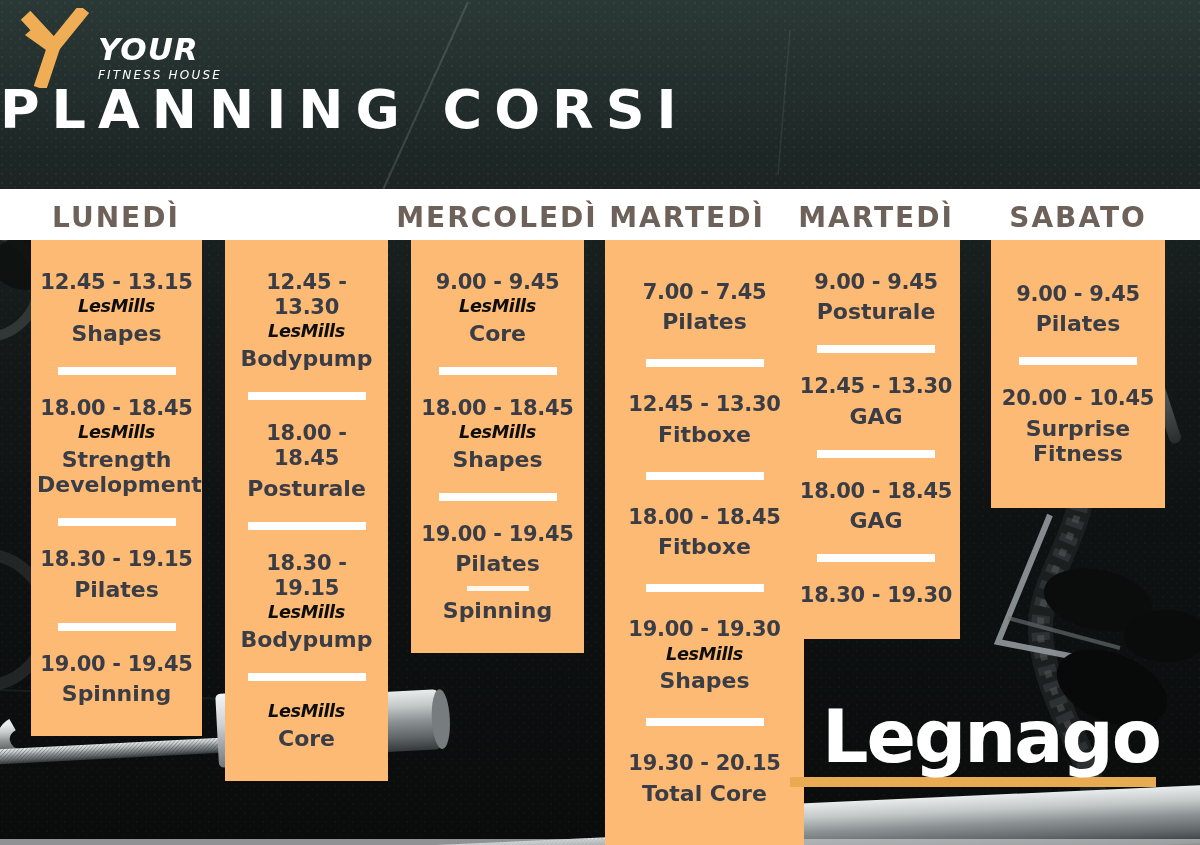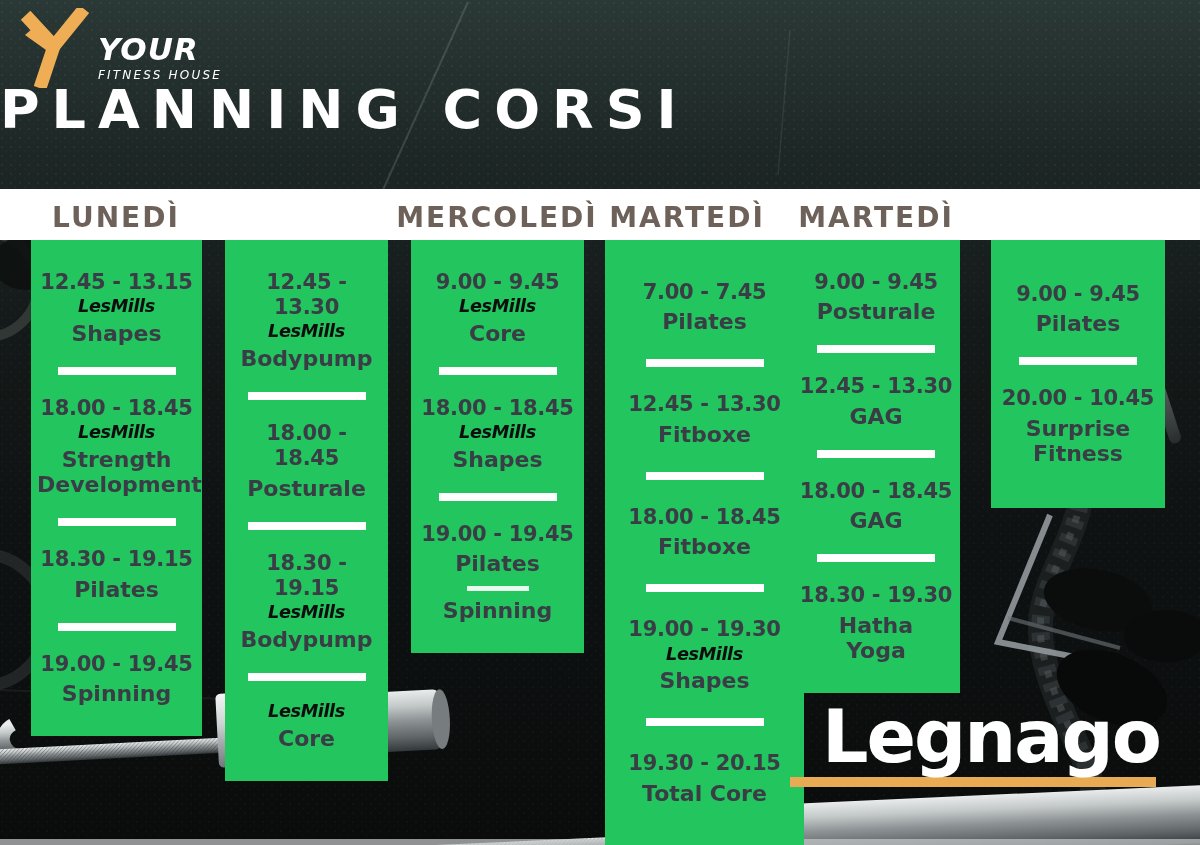--- a/index.html
+++ b/index.html
@@ -21,21 +21,21 @@
   }
   
   .day-band{position:absolute;top:189px;left:0;width:1200px;height:51px;background:#ffffff;z-index:2;}
   .day-label{
     position:absolute;top:192px;height:40px;line-height:51px;z-index:4;
     transform:translateX(-50%);white-space:nowrap;
     font-size:28px;font-weight:700;letter-spacing:2px;color:#6d6159;
   }
   
   .card{
-    position:absolute;top:240px;background:#22c55e;z-index:3;
+    position:absolute;top:240px;background:#fdba74;z-index:3;
     box-sizing:border-box;padding:30px 4px;text-align:center;color:#3a3d45;
   }
   .card.roomy{padding:40px 4px;}
   .entry{padding:0 2px;}
   .time{font-size:21px;font-weight:700;letter-spacing:-0.3px;line-height:1.2;}
   .brand{
     font-size:17px;font-weight:800;font-style:italic;color:#0e0e0e;
     letter-spacing:-0.4px;line-height:1.15;margin-top:2px;transform:scaleX(1.04);
   }
   .cname{font-size:22px;font-weight:700;line-height:1.15;margin-top:4px;white-space:pre-line;}
@@ -145,20 +145,21 @@
     </div>
   </div>
 
   <h1 class="page-title">PLANNING CORSI</h1>
 
   <div class="day-band"></div>
   <div class="day-label" style="left:116px">LUNEDÌ</div>
   <div class="day-label" style="left:497px">MERCOLEDÌ</div>
   <div class="day-label" style="left:687px">MARTEDÌ</div>
   <div class="day-label" style="left:876px">MARTEDÌ</div>
+  <div class="day-label" style="left:1078px">SABATO</div>
 
   <section class="card" style="left:31px;width:171px">
     <div class="entry">
       <div class="time">12.45 - 13.15</div>
       <div class="brand">LesMills</div>
       <div class="cname">Shapes</div>
     </div>
     <div class="divider"></div>
     <div class="entry">
       <div class="time">18.00 - 18.45</div>
@@ -262,22 +263,20 @@
       <div class="cname">GAG</div>
     </div>
     <div class="divider"></div>
     <div class="entry">
       <div class="time">18.00 - 18.45</div>
       <div class="cname">GAG</div>
     </div>
     <div class="divider"></div>
     <div class="entry">
       <div class="time">18.30 - 19.30</div>
-      <div class="cname">Hatha
-Yoga</div>
     </div>
   </section>
 
   <section class="card" style="left:991px;width:174px;padding-top:42px;padding-bottom:42px">
     <div class="entry">
       <div class="time">9.00 - 9.45</div>
       <div class="cname">Pilates</div>
     </div>
     <div class="divider"></div>
     <div class="entry">

